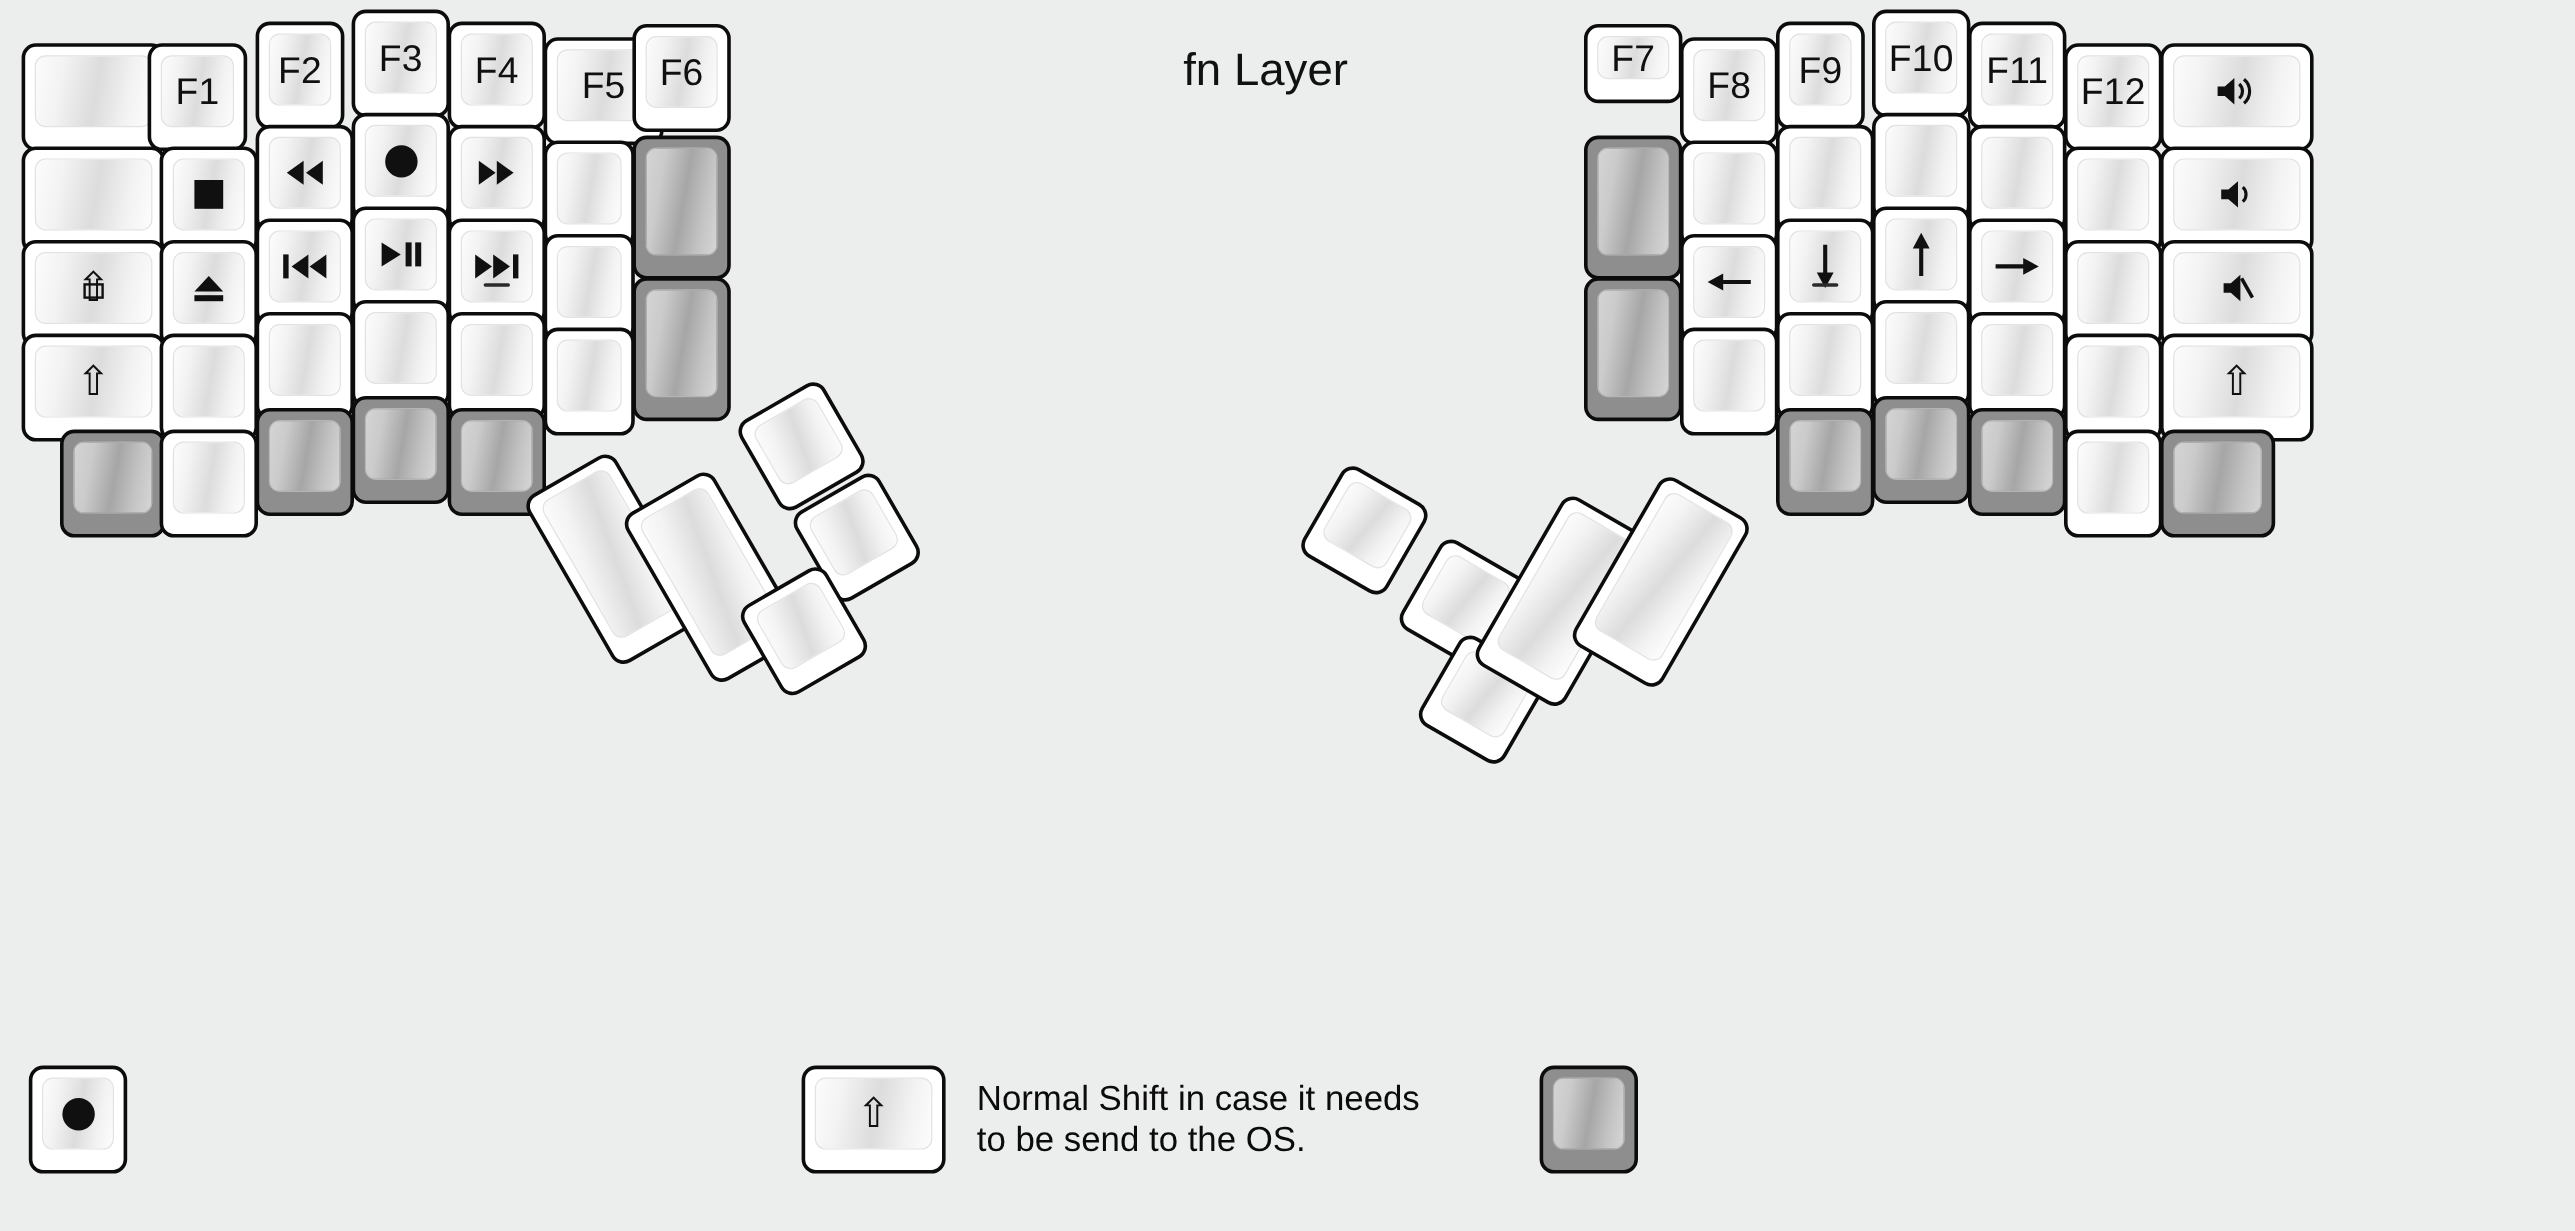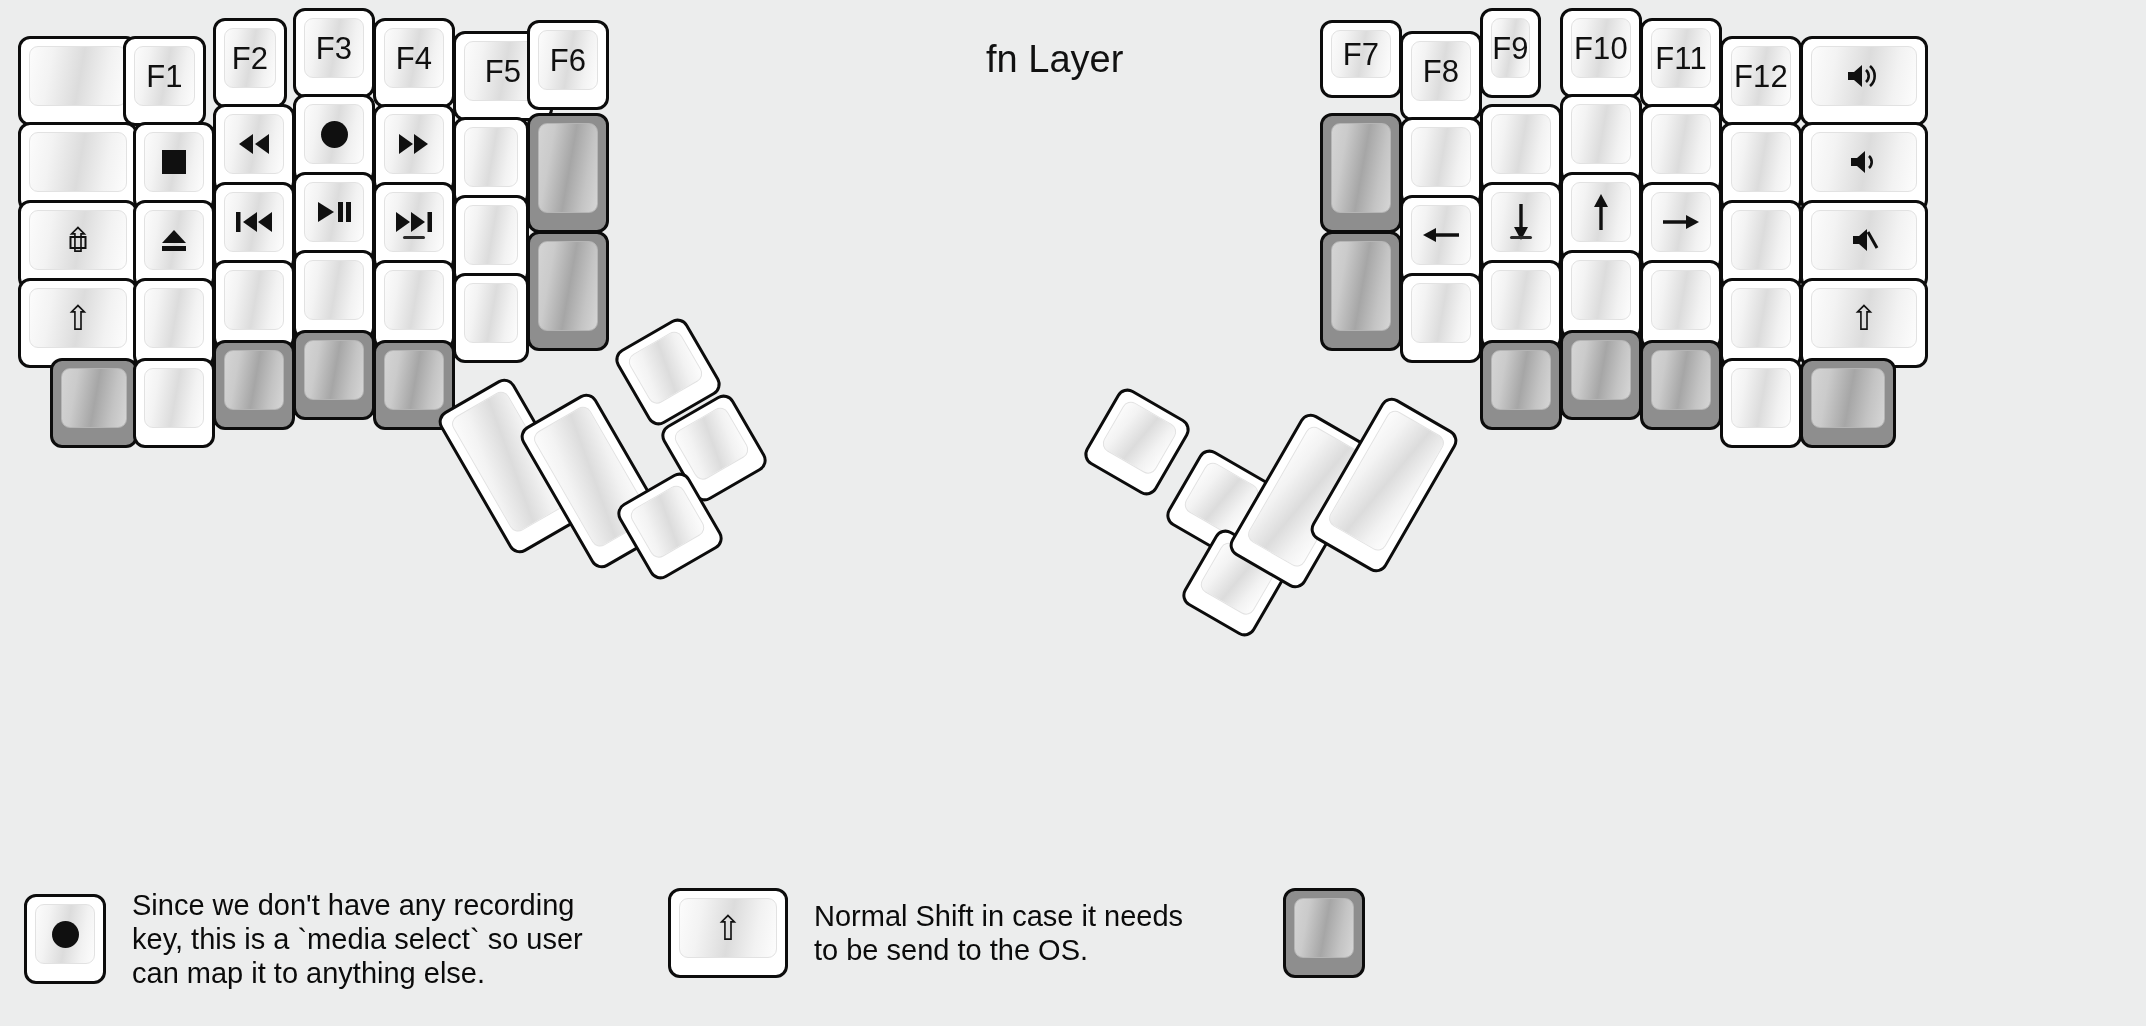--- a/index.html
+++ b/index.html
@@ -279,21 +279,21 @@
     <div class="key" style="left:673px;top:405px;width:82px;height:86px;transform:rotate(-30deg);transform-origin:center;">
       <div class="cap"></div>
       </div>
     <div class="key" style="left:629px;top:483px;width:82px;height:86px;transform:rotate(-30deg);transform-origin:center;">
       <div class="cap"></div>
       </div>
   </div>
 
   <div>
 
-    <div class="key" style="left:1320px;top:20px;width:82px;height:78px;">
+    <div class="key" style="left:1320px;top:20px;width:82px;height:66px;">
       <div class="cap">
           <span class="lbl">F7</span>
         </div>
       </div>
     <div class="key trans" style="left:1320px;top:113px;width:82px;height:120px;">
       <div class="cap"></div>
       </div>
     <div class="key trans" style="left:1320px;top:231px;width:82px;height:120px;">
       <div class="cap"></div>
       </div>
@@ -311,21 +311,21 @@
         <svg class="ic" width="40" height="22" viewBox="0 0 40 22">
           <line x1="38" y1="11" x2="8" y2="11" stroke="#101010" stroke-width="3.4"></line>
           <polygon points="2,11 15,4 15,18" fill="#101010"></polygon>
           </svg>
         </div>
       </div>
     <div class="key" style="left:1400px;top:273px;width:82px;height:90px;">
       <div class="cap"></div>
       </div>
 
-    <div class="key" style="left:1480px;top:8px;width:61px;height:90px;">
+    <div class="key" style="left:1480px;top:18px;width:74px;height:90px;">
       <div class="cap">
           <span class="lbl">F9</span>
         </div>
       </div>
     <div class="key" style="left:1480px;top:104px;width:82px;height:90px;">
       <div class="cap"></div>
       </div>
     <div class="key" style="left:1480px;top:182px;width:82px;height:90px;">
       <div class="cap">
         <svg class="ic" width="22" height="40" viewBox="0 0 22 40">
@@ -456,23 +456,20 @@
       <div class="cap"></div>
       </div>
   </div>
 
   <div class="legend" style="left:24px;top:888px;">
     <div class="lkey" style="width:82px;height:90px;">
       <div class="cap">
         <span style="width:27px;height:27px;border-radius:50%;background:#101010;"></span>
         </div>
     </div>
-    <div class="ltext">Since we don't have any recording
-key, this is a `media select` so user
-can map it to anything else.</div>
   </div>
 
   <div class="legend" style="left:668px;top:888px;">
     <div class="lkey" style="width:120px;height:90px;">
       <div class="cap">
         <span class="lglyph">⇧</span>
         </div>
     </div>
     <div class="ltext">Normal Shift in case it needs
 to be send to the OS.</div>

